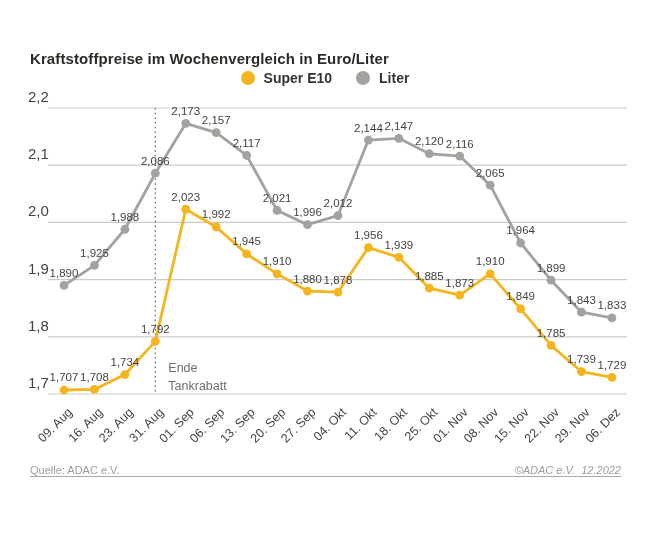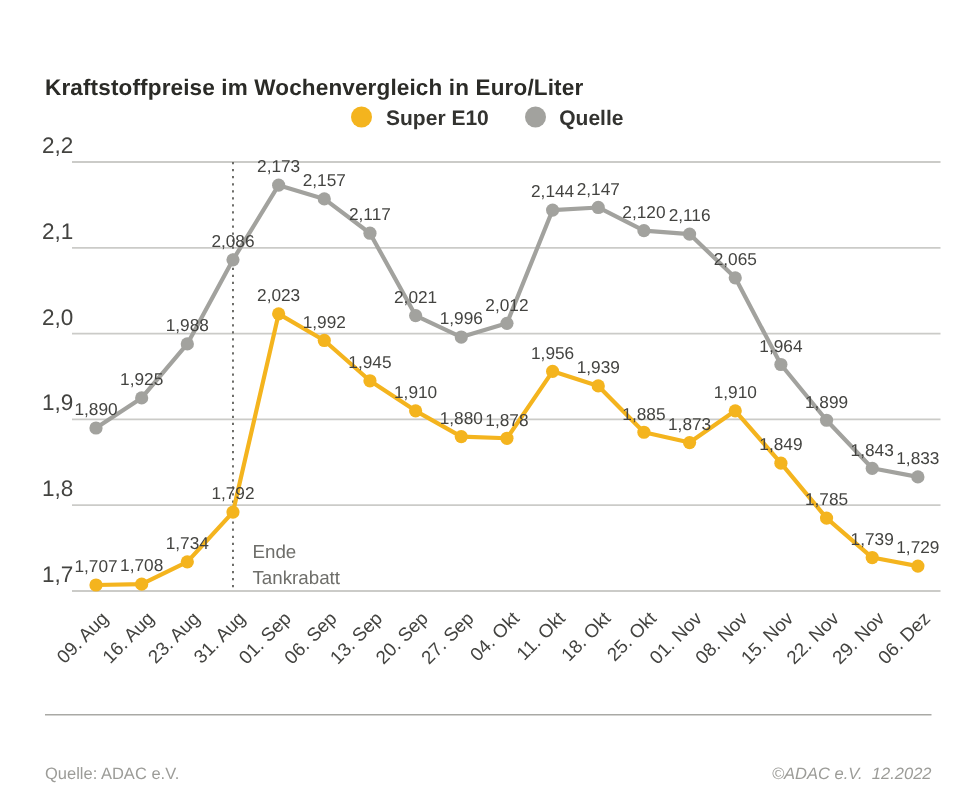--- a/index.html
+++ b/index.html
@@ -15,40 +15,40 @@
     position:absolute;left:0;top:70px;width:650px;display:flex;
     justify-content:center;align-items:center;gap:24px;
   }
   .legend-item{display:flex;align-items:center;gap:9px;}
   .legend-dot{width:14px;height:14px;border-radius:50%;}
   .legend-label{font-size:14px;font-weight:bold;color:#333330;}
   #chart-svg{position:absolute;left:0;top:0;width:650px;height:533px;}
   #chart-svg text{font-family:"Liberation Sans",sans-serif;}
   #footer-rule{position:absolute;left:30px;right:29px;top:476px;border-top:1.5px solid #a9a9a5;}
   #footer-row{
-    position:absolute;left:30px;right:29px;top:510px;display:flex;
+    position:absolute;left:30px;right:29px;top:464px;display:flex;
     justify-content:space-between;font-size:11px;color:#9c9c98;
   }
   #footer-copyright{white-space:pre;font-style:italic;}
 </style>
 </head>
 <body>
 
 <div id="stage">
 
   <div id="chart-title">Kraftstoffpreise im Wochenvergleich in Euro/Liter</div>
 
   <div id="legend">
     <div class="legend-item">
       <span class="legend-dot" style="background: rgb(244, 180, 30);"></span>
       <span class="legend-label">Super E10</span>
     </div>
     <div class="legend-item">
       <span class="legend-dot" style="background: rgb(162, 162, 158);"></span>
-      <span class="legend-label">Quelle</span>
+      <span class="legend-label">Liter</span>
     </div>
   </div>
 
   <svg id="chart-svg" viewBox="0 0 650 533" xmlns="http://www.w3.org/2000/svg">
       <line x1="48" y1="394" x2="627" y2="394" stroke="#CBCBC8" stroke-width="1.2"></line>
       <text x="28" y="388" font-size="15" fill="#434340">1,7</text>
       <line x1="48" y1="336.79999999999995" x2="627" y2="336.79999999999995" stroke="#CBCBC8" stroke-width="1.2"></line>
       <text x="28" y="330.79999999999995" font-size="15" fill="#434340">1,8</text>
       <line x1="48" y1="279.6000000000001" x2="627" y2="279.6000000000001" stroke="#CBCBC8" stroke-width="1.2"></line>
       <text x="28" y="273.6000000000001" font-size="15" fill="#434340">1,9</text>

